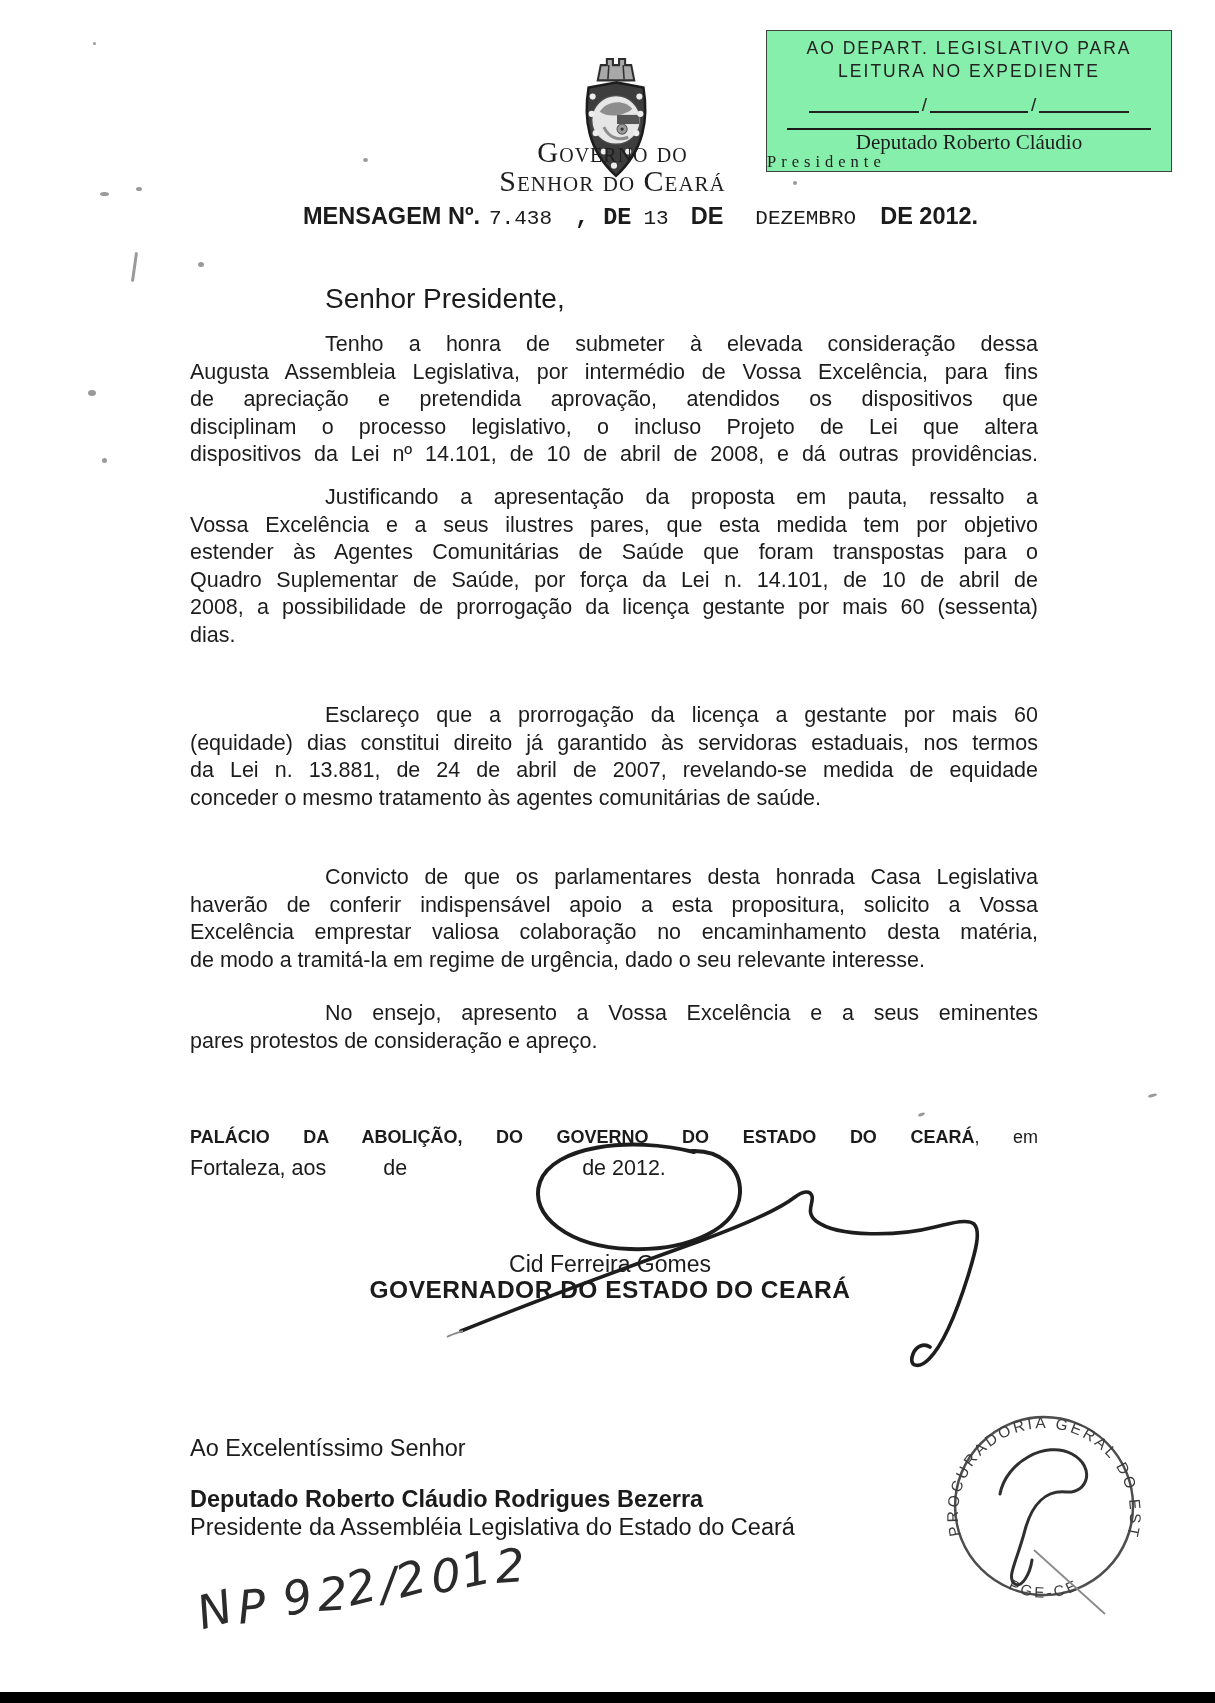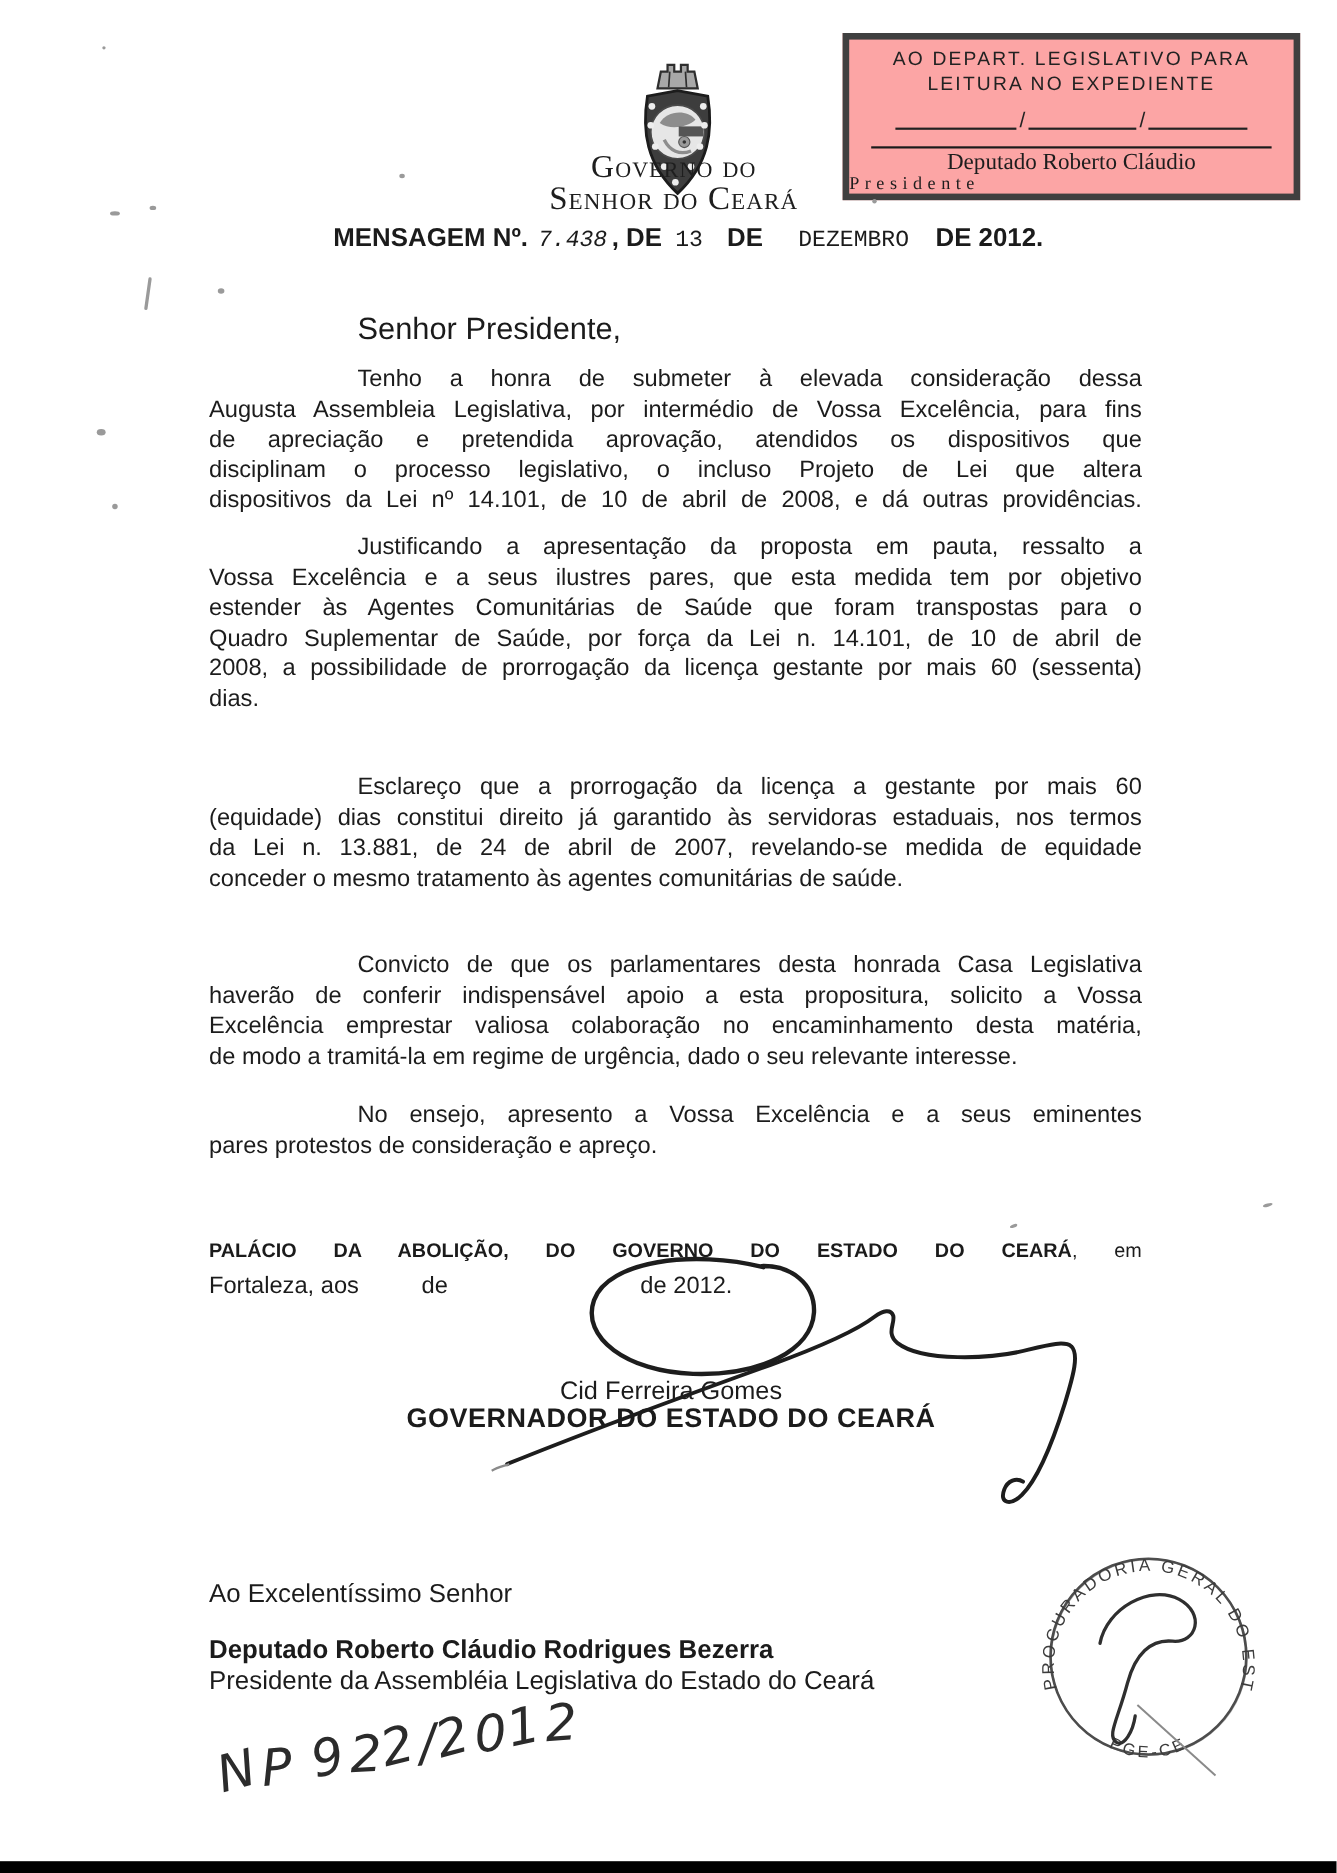--- a/index.html
+++ b/index.html
@@ -3,21 +3,21 @@
 <meta charset="utf-8">
 <style>
   html,body{margin:0;padding:0;}
   body{
     width:1215px;height:1703px;position:relative;background:#ffffff;
     font-family:"Liberation Sans",sans-serif;color:#1b1b1b;overflow:hidden;
   }
   
   .stampbox{
     position:absolute;left:766px;top:30px;width:404px;height:140px;
-    border:6px solid #404040;background:#fca5a5;
+    border:1px solid #404040;background:#86efac;
   }
   .stampbox .l1,.stampbox .l2{
     text-align:center;font-size:17.5px;letter-spacing:2px;color:#222;
     font-family:"Liberation Sans",sans-serif;font-weight:500;
   }
   .stampbox .l1{margin-top:7px;}
   .stampbox .l2{margin-top:2px;}
   .fillline{
     position:absolute;left:0;top:62px;width:100%;display:flex;
     justify-content:center;align-items:flex-end;height:20px;
@@ -35,22 +35,22 @@
   .orgname{
     position:absolute;left:430px;top:138px;width:365px;text-align:center;
     font-family:"Liberation Serif",serif;font-variant:small-caps;color:#1e1e1e;
   }
   .orgname .o1{font-size:29px;line-height:28px;letter-spacing:1px;}
   .orgname .o2{font-size:30px;line-height:30px;letter-spacing:1px;}
   
   .subject{position:absolute;left:303px;top:203px;white-space:nowrap;}
   .subject .b{font-weight:bold;font-size:23.5px;}
   .subject .m{font-family:"Liberation Mono","DejaVu Sans Mono",monospace;font-size:21px;}
-  .subject .num{margin-left:9px;font-style:italic;}
-  .subject .sep1{margin-left:4px;}
+  .subject .num{margin-left:9px;}
+  .subject .sep1{margin-left:23px;font-family:Liberation Mono, monospace;}
   .subject .day{margin-left:12px;}
   .subject .sep2{margin-left:22px;}
   .subject .month{margin-left:32px;}
   .subject .sep3{margin-left:24px;}
   
   .para{position:absolute;left:190px;width:848px;font-size:21.5px;line-height:27.6px;color:#1c1c1c;}
   .jline{text-align:justify;text-align-last:justify;}
   .jline-last{text-align-last:left;}
   .indent .jline:first-child{text-indent:135px;}
   .salutation{position:absolute;left:325px;top:283px;font-size:28px;}

